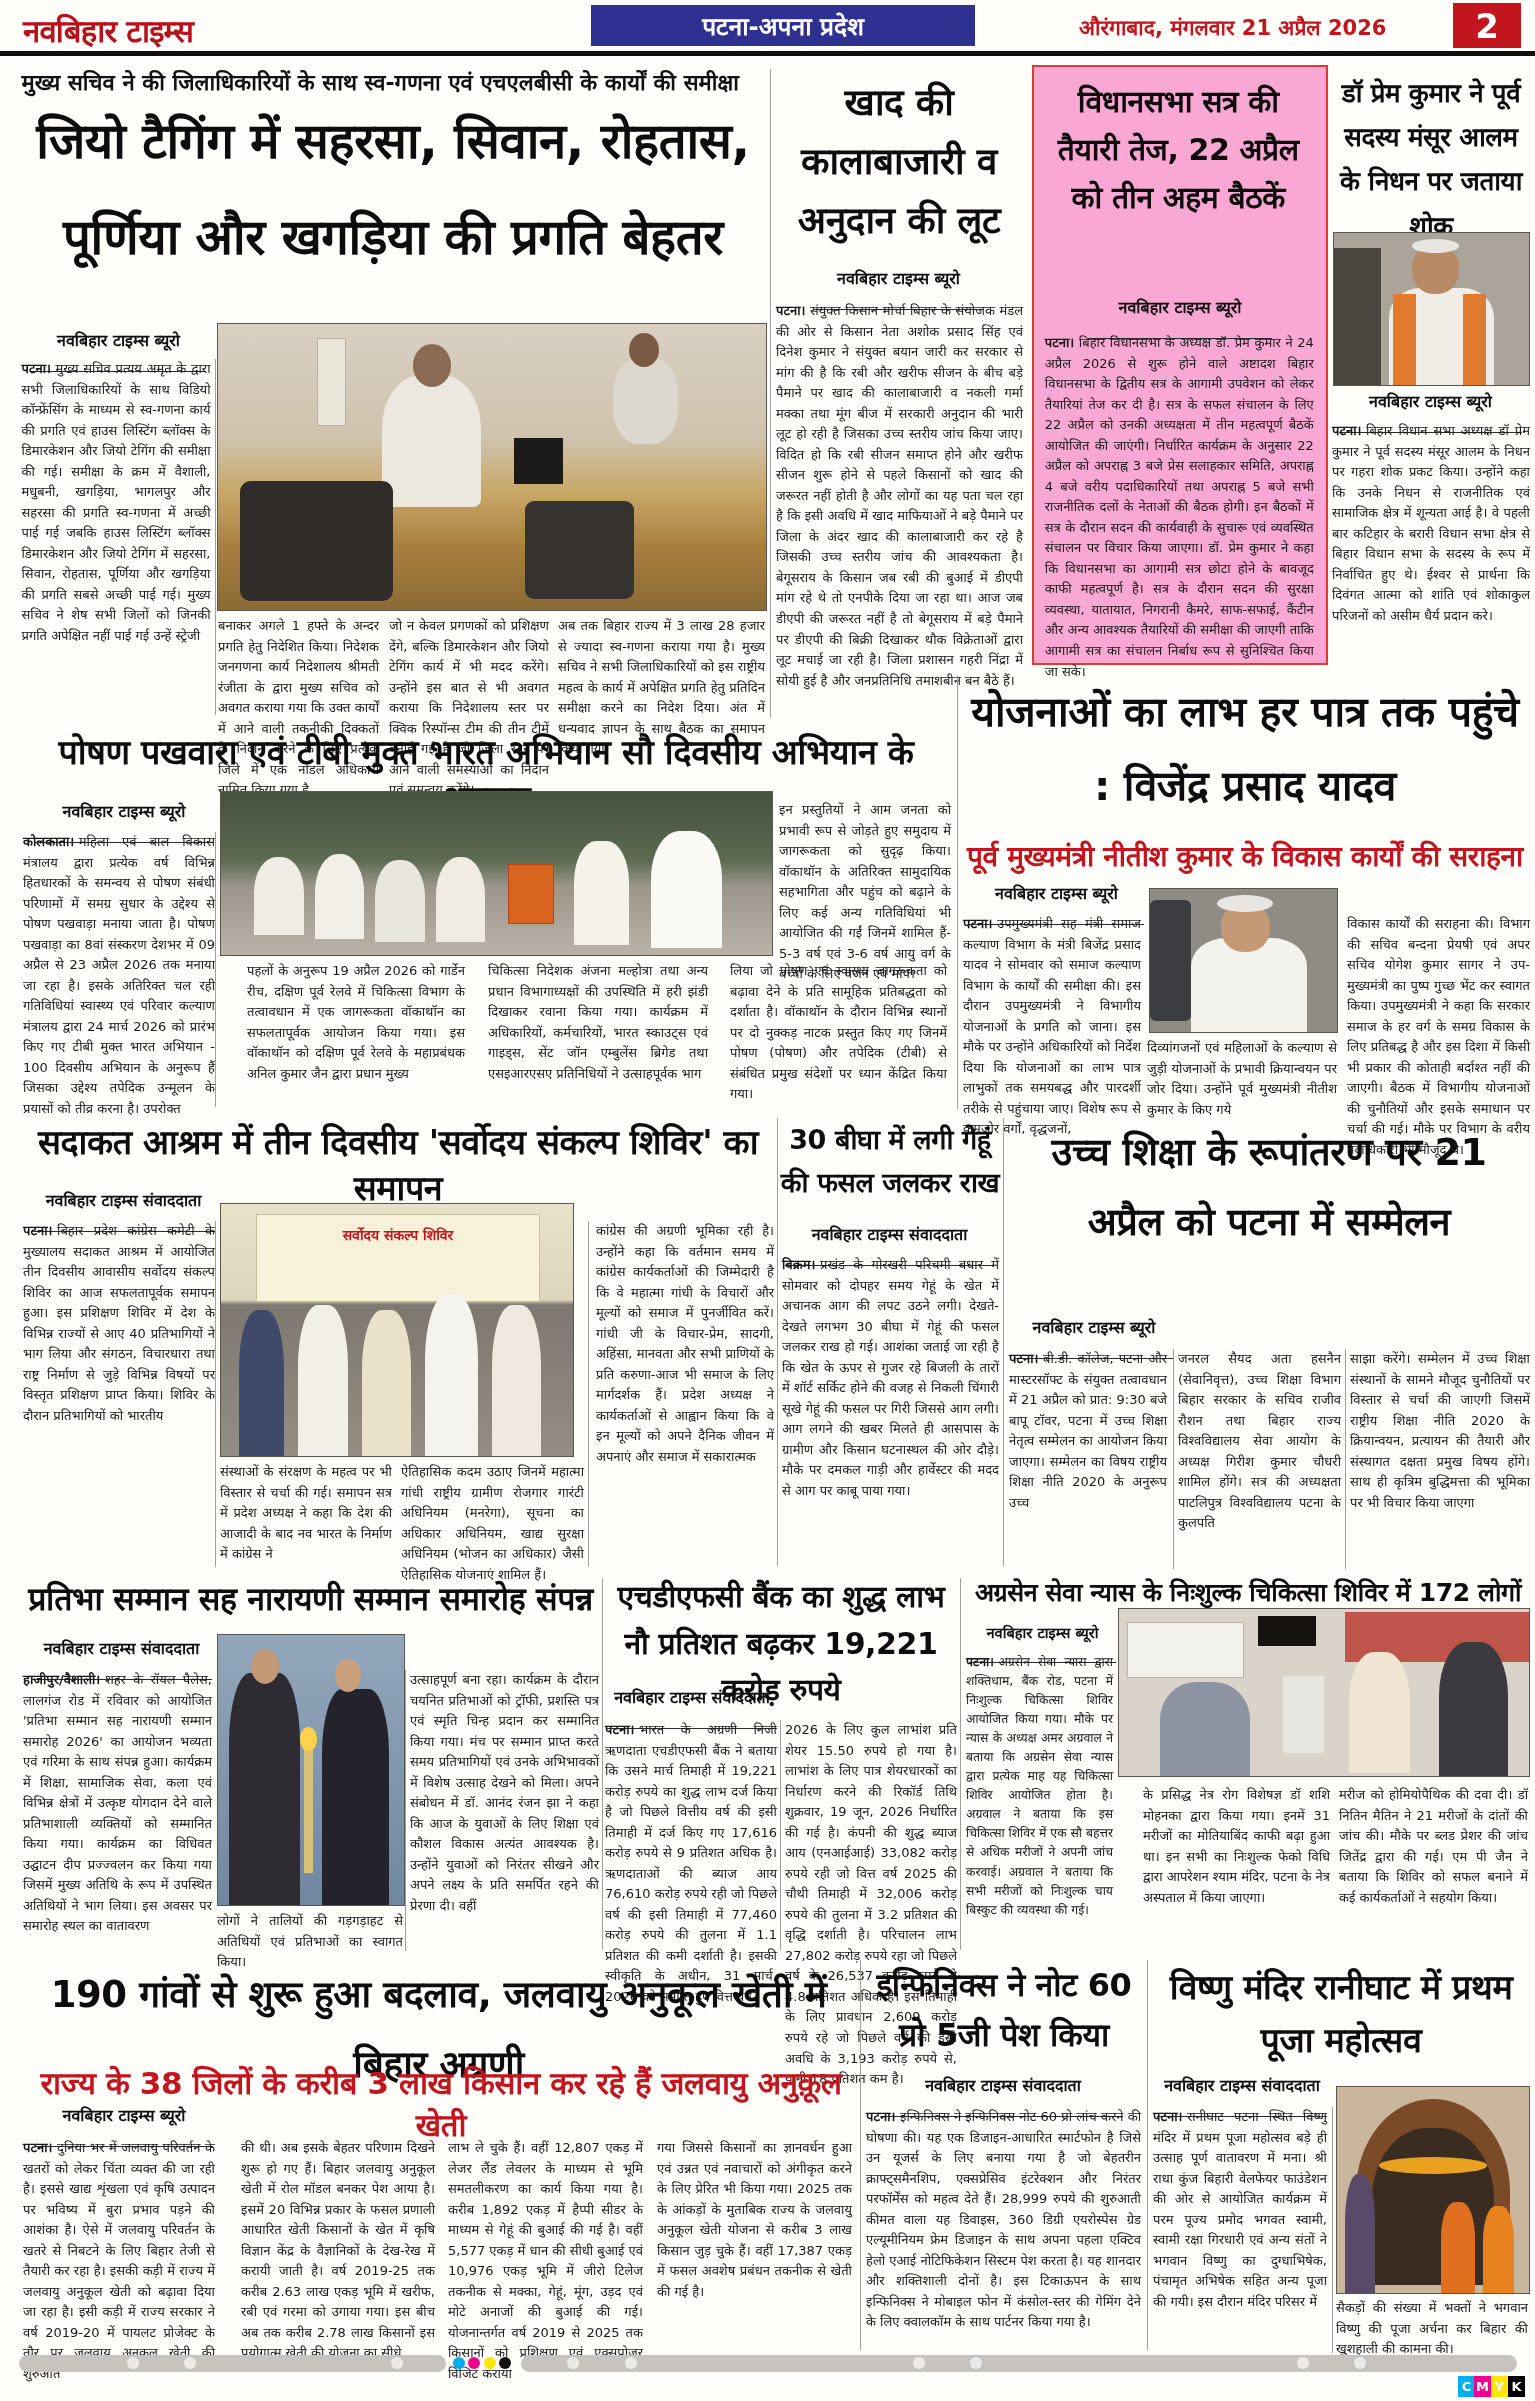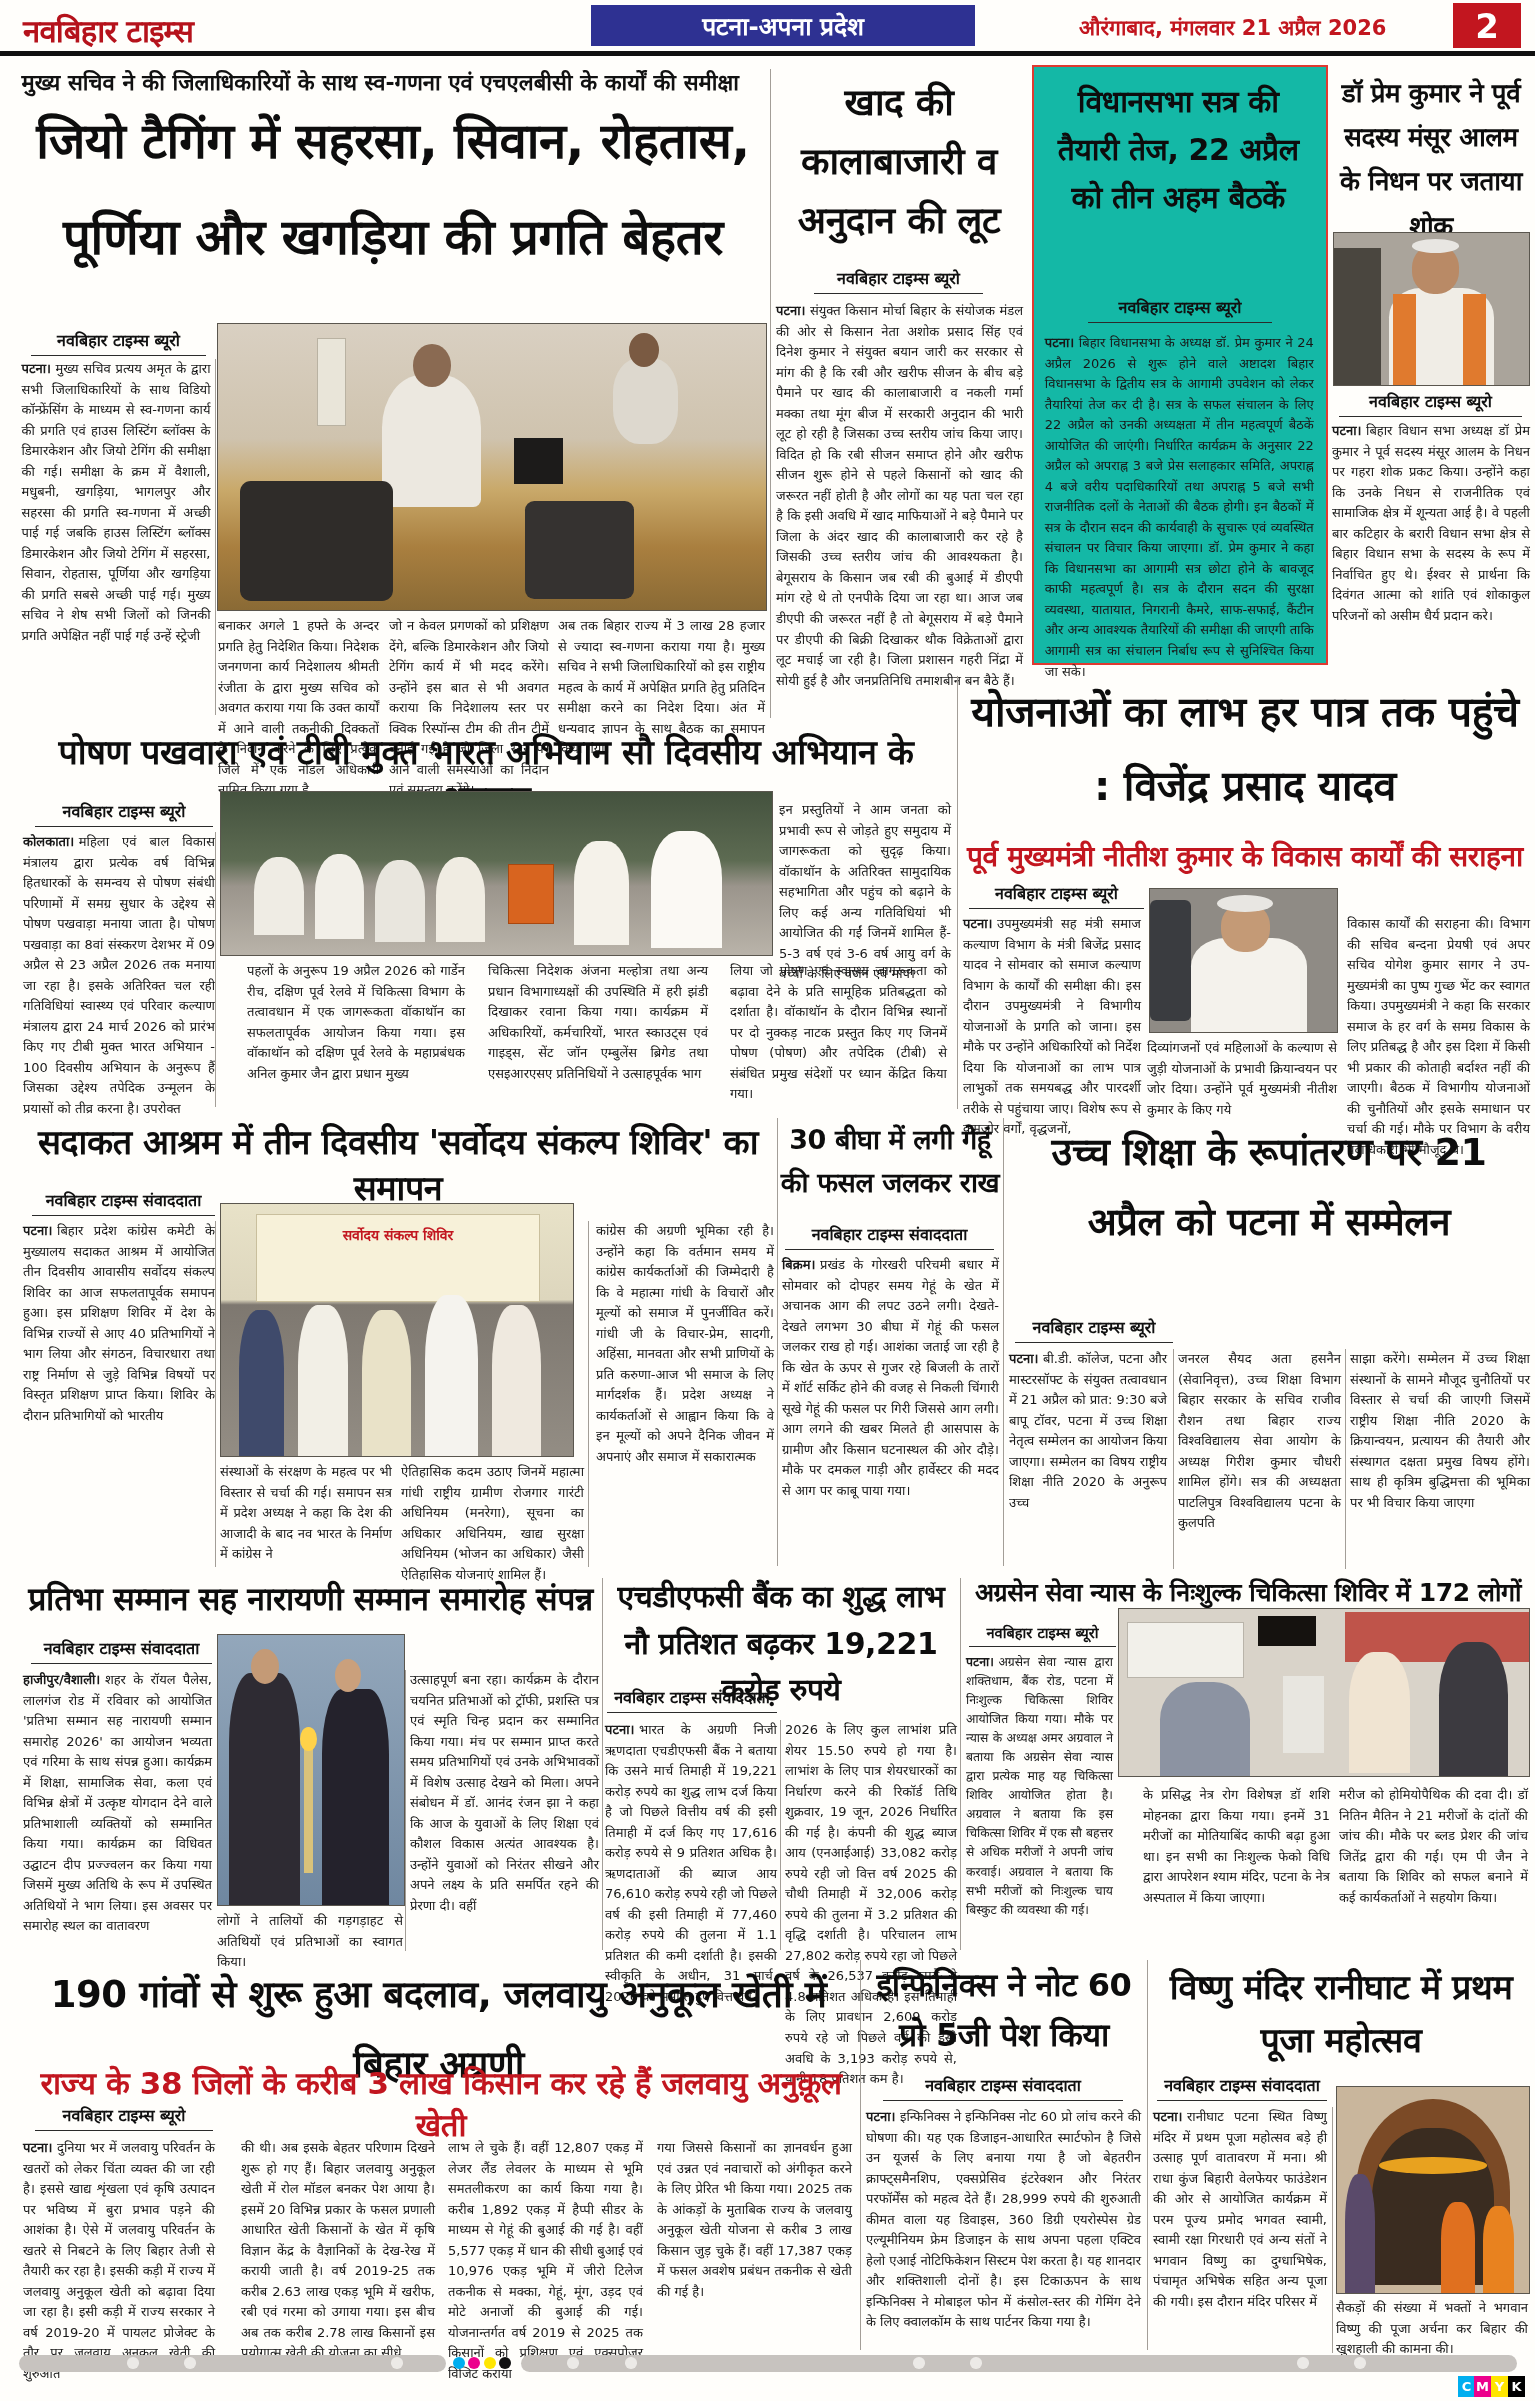--- a/index.html
+++ b/index.html
@@ -1,30 +1,30 @@
 <!DOCTYPE html>
 <html style="font-size:12.3px"><head>
 <meta charset="utf-8">
 <style>
   html,body{margin:0;padding:0;background:#e9e7e2;}
   .page{position:relative;width:1536px;height:2401px;background:#fffefb;
         font-family:"DejaVu Sans",sans-serif;color:#141414;overflow:hidden;margin:0 auto;}
   .abs{position:absolute;}
   .hl{font-weight:700;color:#0d0d0d;text-align:center;letter-spacing:-0.4px;}
   .kick{font-weight:700;color:#111;}
-  .by{font-weight:700;font-size:16px;text-align:center;border-bottom:1.5px solid #2b2b2b;padding-bottom:4px;color:#111;}
+  .by{font-weight:700;font-size:16px;text-align:center;border-bottom:1.5px solid #2b2b2b;padding-bottom:20px;color:#111;}
   .bt{font-size:13px;line-height:1.58;text-align:justify;color:#181818;}
   .bt-sm{font-size:12.3px;line-height:1.55;text-align:justify;color:#181818;}
   .dl{font-weight:700;margin-right:4.6px;}
   .redtxt{color:#c2161f;}
   .bluetxt{color:#1d3e94;}
   .photo{position:absolute;border:0.8px solid #5a564e;overflow:hidden;}
   .s{position:absolute;}
   .vr{position:absolute;width:0.8px;background:#a39e97;}
-  .redbox{position:absolute;border:2.3px solid #df3a31;background:#14b8a6;}
+  .redbox{position:absolute;border:2.3px solid #df3a31;background:#f9a8d4;}
   .masthead-brand{font-weight:700;color:#b5121b;font-size:31px;letter-spacing:-0.8px;}
   .section-box{background:#2e3192;color:#ffffff;font-weight:700;font-size:24.6px;
                display:flex;align-items:center;justify-content:center;}
   .date-line{color:#c2161f;font-weight:700;font-size:21px;display:flex;align-items:center;}
   .pageno{background:#c2161f;color:#fff;font-weight:700;font-size:34px;
           display:flex;align-items:center;justify-content:center;}
   .hrule{position:absolute;background:#101010;}
   .bar{position:absolute;background:#c7c3bf;border-radius:8.4px;height:17px;}
   .bardot{position:absolute;width:11.5px;height:11.5px;border-radius:50%;background:#eceae7;top:2.3px;}
   .cdot{position:absolute;width:12.3px;height:12.3px;border-radius:50%;top:2.3px;}

